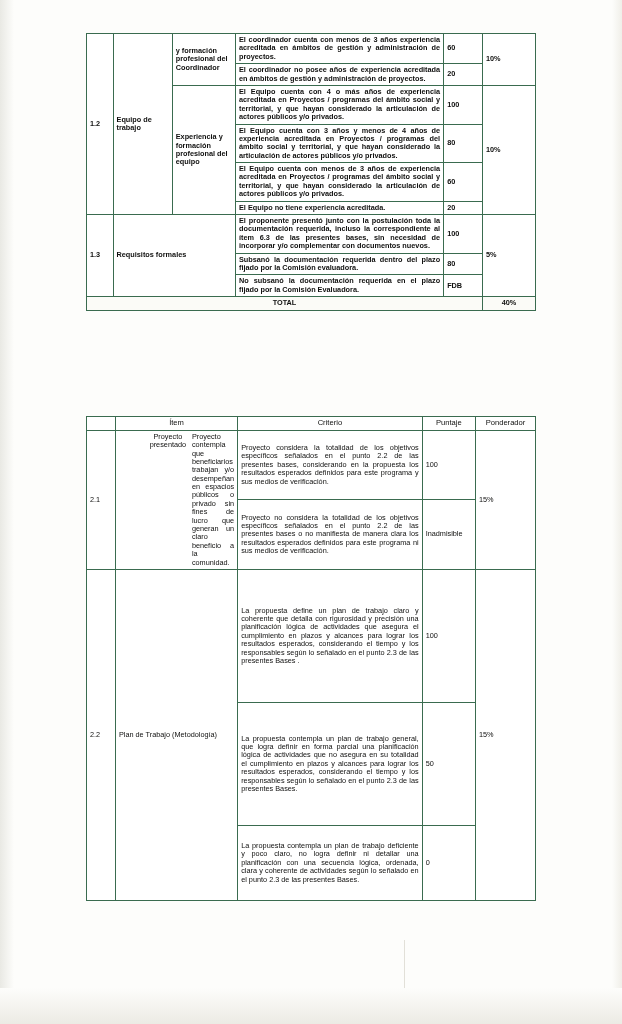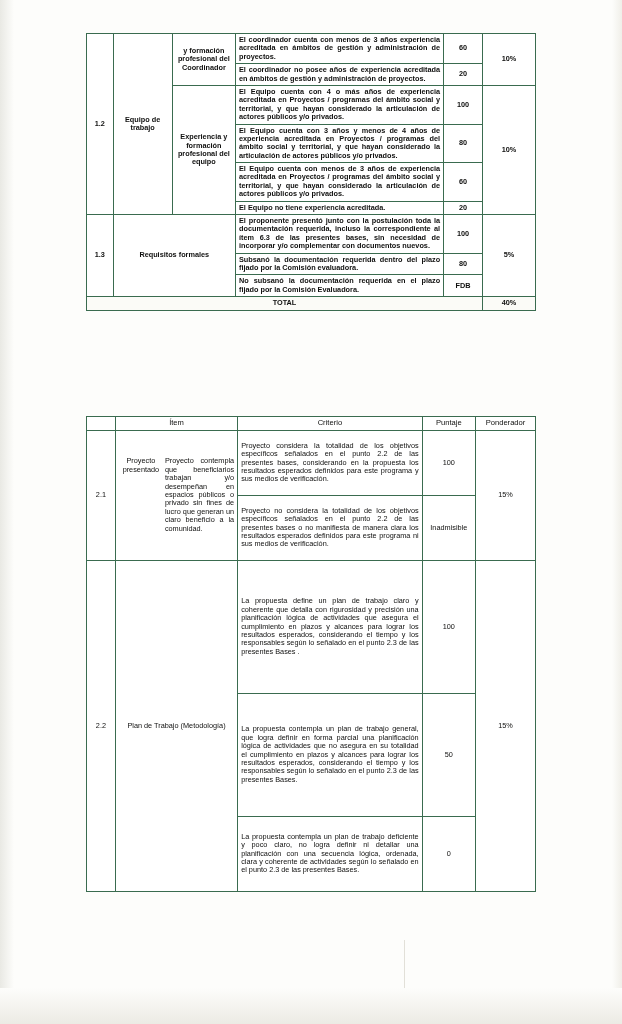--- a/index.html
+++ b/index.html
@@ -78,21 +78,21 @@
     font-weight: bold;
   }
   .c-num { width: 26px; text-align: center; }
   .c-item { width: 58px; text-align: center; }
   .c-sub { width: 62px; text-align: center; }
   .c-crit { width: 204px; text-align: justify; }
   .c-pts { width: 38px; text-align: center; }
   .c-pond { width: 52px; text-align: center; }
 
   .justify { text-align: justify; text-justify: inter-word; }
-  .center { text-align: center; }
+  .center { text-align: left; }
   .total-row td {
     text-align: center;
     font-size: 8px;
     background: #fbfbf7;
     margin-top: 23px;
   }
 
   
   #table-two {
     position: absolute;
@@ -210,21 +210,21 @@
         <th>Puntaje</th>
         <th>Ponderador</th>
       </tr>
     </thead>
     <tbody>
 
       <tr>
         <td class="center vcenter" rowspan="2">2.1</td>
         <td class="vcenter" rowspan="2">
           <div style="display:flex; gap:2px;">
-            <div style="width:44px; text-align:center;">Proyecto presentado</div>
+            <div style="width:44px; text-align:center;margin-left:27px;">Proyecto presentado</div>
             <div style="flex:1; text-align:justify;">Proyecto contempla que beneficiarios trabajan y/o desempeñan en espacios públicos o privado sin fines de lucro que generan un claro beneficio a la comunidad.</div>
           </div>
         </td>
         <td class="justify vtop cell-tall">Proyecto considera la totalidad de los objetivos específicos señalados en el punto 2.2 de las presentes bases, considerando en la propuesta los resultados esperados definidos para este programa y sus medios de verificación.</td>
         <td class="center vcenter">100</td>
         <td class="center vcenter" rowspan="2">15%</td>
       </tr>
       <tr>
         <td class="justify vtop cell-tall">Proyecto no considera la totalidad de los objetivos específicos señalados en el punto 2.2 de las presentes bases o no manifiesta de manera clara los resultados esperados definidos para este programa ni sus medios de verificación.</td>
         <td class="center vcenter">Inadmisible</td>

